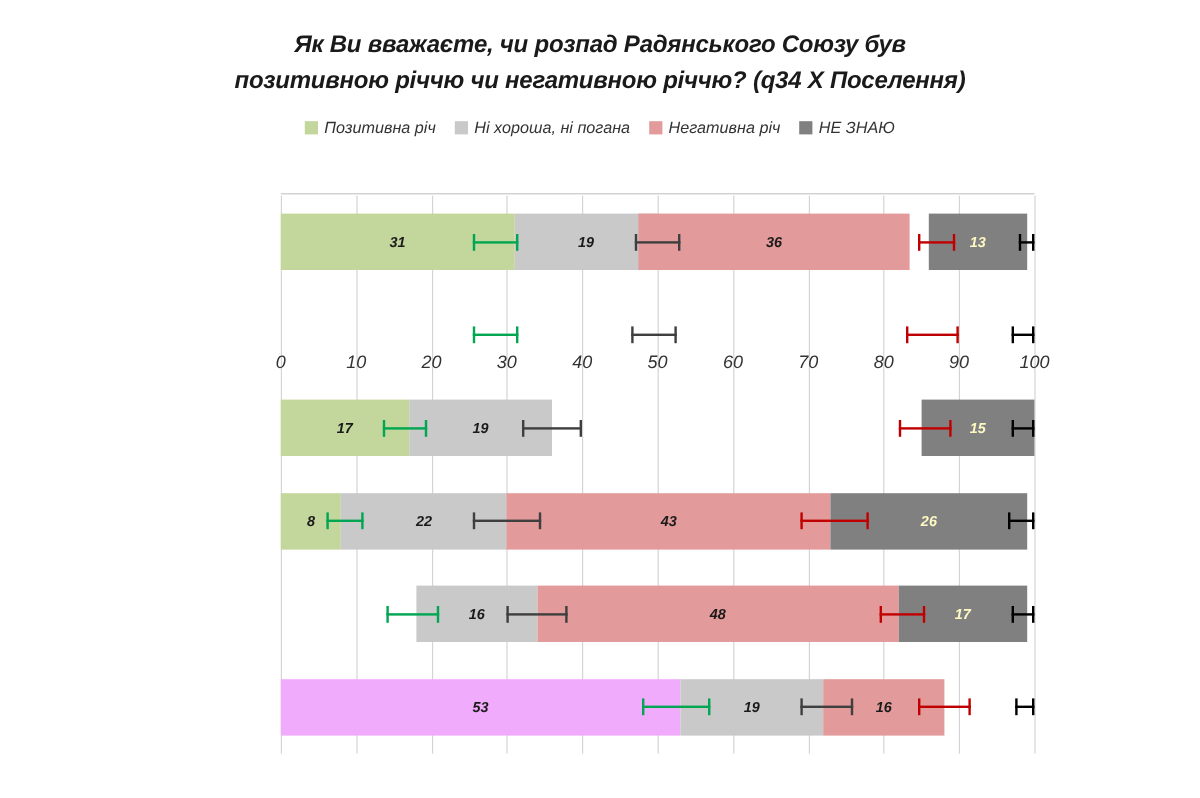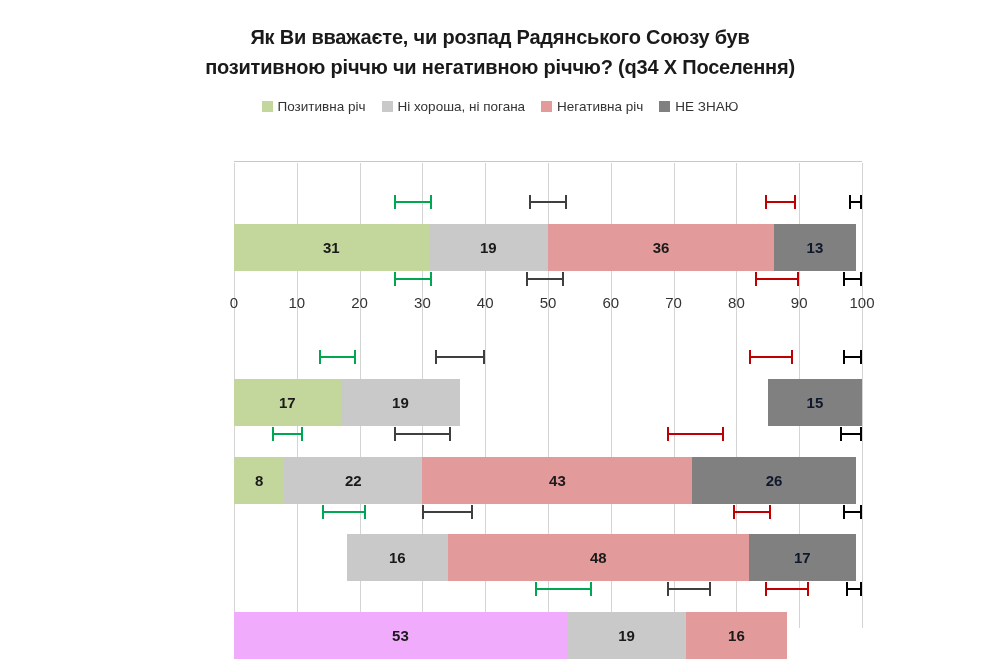--- a/index.html
+++ b/index.html
@@ -11,20 +11,21 @@
     height: 665px;
     background: #ffffff;
     font-family: "Liberation Sans", sans-serif;
     color: #222222;
     overflow: hidden;
   }
   #chart-root {
     position: relative;
     width: 1000px;
     height: 665px;
+    font-style: italic;
   }
   .chart-title {
     position: absolute;
     top: 22px;
     left: 0;
     width: 1000px;
     text-align: center;
     font-size: 20px;
     font-weight: bold;
     line-height: 30px;
@@ -93,27 +94,26 @@
     width: 100%;
   }
   .bar-seg {
     position: absolute;
     top: 0;
     height: 100%;
     box-sizing: border-box;
     display: flex;
     align-items: center;
     justify-content: center;
-    font-size: 15px;
+    font-size: 12px;
     font-weight: bold;
     color: #1a1a1a;
-    margin-top: 46px;
   }
   .bar-seg.dark {
-    color: #0f172a;
+    color: #fef9c3;
   }
   .errorbar {
     position: absolute;
     top: 50%;
     height: 0;
   }
   .errorbar .eb-line {
     position: absolute;
     top: -1px;
     height: 2px;
@@ -178,21 +178,21 @@
       <div class="xtick" style="left: 439.6px;">70</div>
       <div class="gridline" style="left: 502.4px;"></div>
       <div class="xtick" style="left: 502.4px;">80</div>
       <div class="gridline" style="left: 565.2px;"></div>
       <div class="xtick" style="left: 565.2px;">90</div>
       <div class="gridline" style="left: 628px;"></div>
       <div class="xtick" style="left: 628px;">100</div>
       <div class="row" style="top: 15.25px; height: 47px;">
         <div class="bar-seg" style="left: 0px; width: 194.68px; background: rgb(195, 214, 155);">31</div>
         <div class="bar-seg" style="left: 194.68px; width: 119.32px; background: rgb(201, 201, 201);">19</div>
-        <div class="bar-seg" style="left: 314px; width: 226.08px; background: rgb(227, 154, 154);">36</div>
+        <div class="bar-seg" style="left: 298px; width: 226.08px; background: rgb(227, 154, 154);">36</div>
         <div class="bar-seg dark" style="left: 540.08px; width: 81.64px; background: rgb(128, 128, 128);">13</div>
       </div>
       <div class="row" style="top: 170.25px; height: 47px;">
         <div class="bar-seg" style="left: 0px; width: 106.76px; background: rgb(195, 214, 155);">17</div>
         <div class="bar-seg" style="left: 106.76px; width: 119.32px; background: rgb(201, 201, 201);">19</div>
         <div class="bar-seg dark" style="left: 533.8px; width: 94.2px; background: rgb(128, 128, 128);">15</div>
       </div>
       <div class="row" style="top: 247.75px; height: 47px;">
         <div class="bar-seg" style="left: 0px; width: 50.24px; background: rgb(195, 214, 155);">8</div>
         <div class="bar-seg" style="left: 50.24px; width: 138.16px; background: rgb(201, 201, 201);">22</div>

